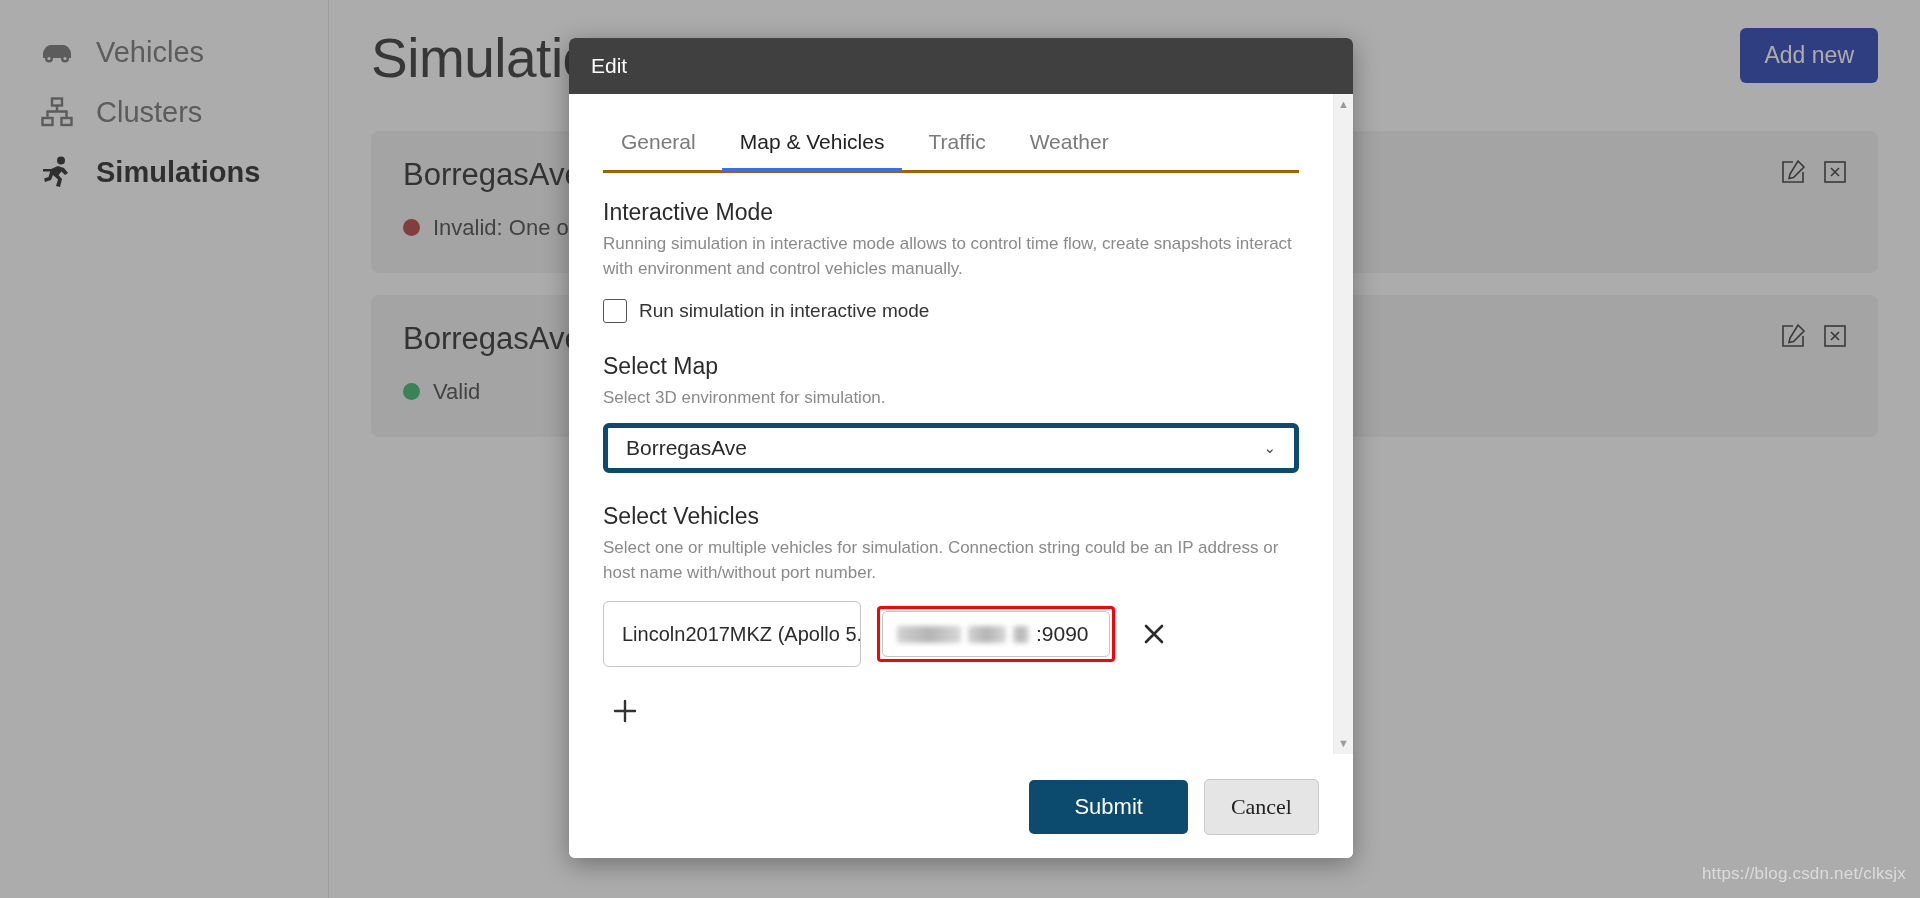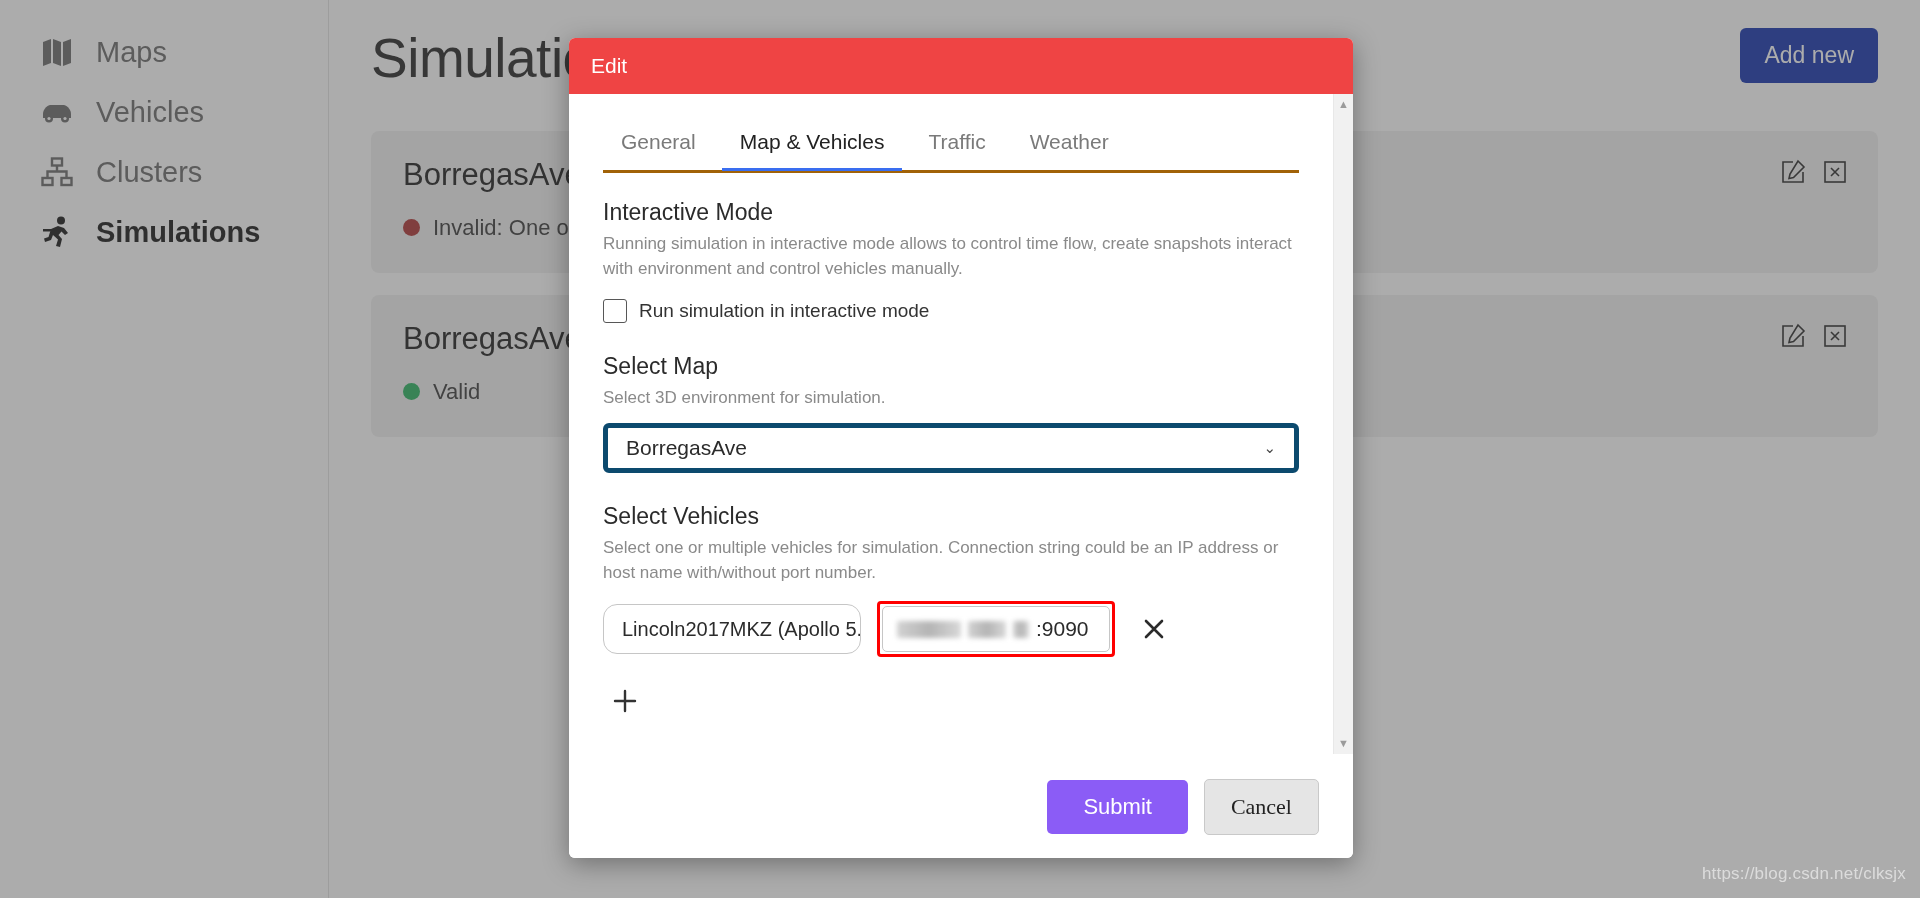--- a/index.html
+++ b/index.html
@@ -57,21 +57,21 @@
   
   .modal {
     position: absolute; left: 569px; top: 38px;
     width: 784px; height: 820px;
     background: #fff; border-radius: 6px;
     display: flex; flex-direction: column;
     box-shadow: 0 6px 26px rgba(0,0,0,0.35);
     overflow: hidden;
   }
   .modal-header {
-    background: #ef4444; color: #fff;
+    background: #404040; color: #fff;
     height: 56px; display: flex; align-items: center;
     padding: 0 22px; font-size: 21px;
     flex: none;
   }
   .modal-body-wrap { flex: 1; display: flex; min-height: 0; }
   .modal-body { flex: 1; padding: 26px 34px 10px 34px; overflow: hidden; position: relative; }
 
   .tabs { display: flex; gap: 8px; border-bottom: 3px solid #a16207; margin-bottom: 26px; }
   .tab {
     padding: 10px 18px 14px 18px; font-size: 21px; color: #7a7a7a;
@@ -94,21 +94,21 @@
     margin-top: 12px; width: 100%; height: 50px;
     border: 5px solid #0c4a6e; border-radius: 6px; background: #fff;
     display: flex; align-items: center; padding: 0 18px;
     font-size: 21px; color: #2b2b2b; cursor: pointer;
     justify-content: space-between;
   }
   .caret { color: #444; font-size: 15px; }
 
   .vehicle-row { display: flex; align-items: center; gap: 0; margin-top: 16px; }
   .vehicle-select {
-    width: 258px; height: 50px; border: 1px solid #c6c6c6; border-radius: 14px;
+    width: 258px; height: 66px; border: 1px solid #c6c6c6; border-radius: 6px;
     background: #fff; display: flex; align-items: center; justify-content: space-between;
     padding: 0 14px 0 18px; font-size: 20px; color: #2b2b2b; cursor: pointer;
     white-space: nowrap; overflow: hidden;
   }
   .conn-wrap {
     margin-left: 16px; border: 3px solid #ff0000; border-radius: 4px;
     padding: 2px; width: 238px;
   }
   .conn-input {
     width: 100%; height: 46px; border: 1px solid #c6c6c6; border-radius: 5px;
@@ -138,22 +138,22 @@
   }
   .scroll-arrow { font-size: 11px; color: #9b9b9b; line-height: 1; cursor: pointer; }
 
   .modal-footer {
     flex: none; height: 104px; background: #fff;
     display: flex; align-items: center; justify-content: flex-end;
     gap: 16px; padding: 0 34px 0 0;
     border-top: 1px solid transparent;
   }
   .btn-submit {
-    background: #8b5cf6; color: #fff; border: none; border-radius: 5px;
-    font-size: 22px; padding: 14px 36px; cursor: pointer;
+    background: #0c4a6e; color: #fff; border: none; border-radius: 5px;
+    font-size: 22px; padding: 14px 45px; cursor: pointer;
     font-family: "Liberation Sans", sans-serif;
   }
   .btn-cancel {
     background: #e5e5e5; color: #222; border: 1px solid #c9c9c9; border-radius: 5px;
     font-size: 22px; padding: 14px 26px; cursor: pointer;
     font-family: Liberation Serif, serif;
   }
 
   .watermark {
     position: absolute; right: 14px; bottom: 14px;
@@ -162,30 +162,20 @@
 </style>
 </head>
 <body>
 
 <div id="root">
 
   <div class="app">
 
     <div class="sidebar">
 
-      <div class="nav-item">
-        <span class="nav-icon">
-          <svg width="32" height="28" viewBox="0 0 32 28" fill="#6e6e6e">
-            <path d="M2 4 L10 1 L10 25 L2 28 Z"></path>
-            <path d="M12 1 L20 4 L20 28 L12 25 Z"></path>
-            <path d="M22 4 L30 1 L30 25 L22 28 Z"></path>
-          </svg>
-        </span>
-        <span>Maps</span>
-      </div>
 
       <div class="nav-item">
         <span class="nav-icon">
           <svg width="34" height="24" viewBox="0 0 34 24" fill="#6e6e6e">
             <path d="M3 14 C3 10 6 6 10 5 L24 5 C28 6 31 10 31 14 L31 18 L3 18 Z"></path>
             <circle cx="9" cy="18.5" r="4" fill="#6e6e6e"></circle>
             <circle cx="25" cy="18.5" r="4" fill="#6e6e6e"></circle>
             <circle cx="9" cy="18.5" r="1.6" fill="#fff"></circle>
             <circle cx="25" cy="18.5" r="1.6" fill="#fff"></circle>
           </svg>

